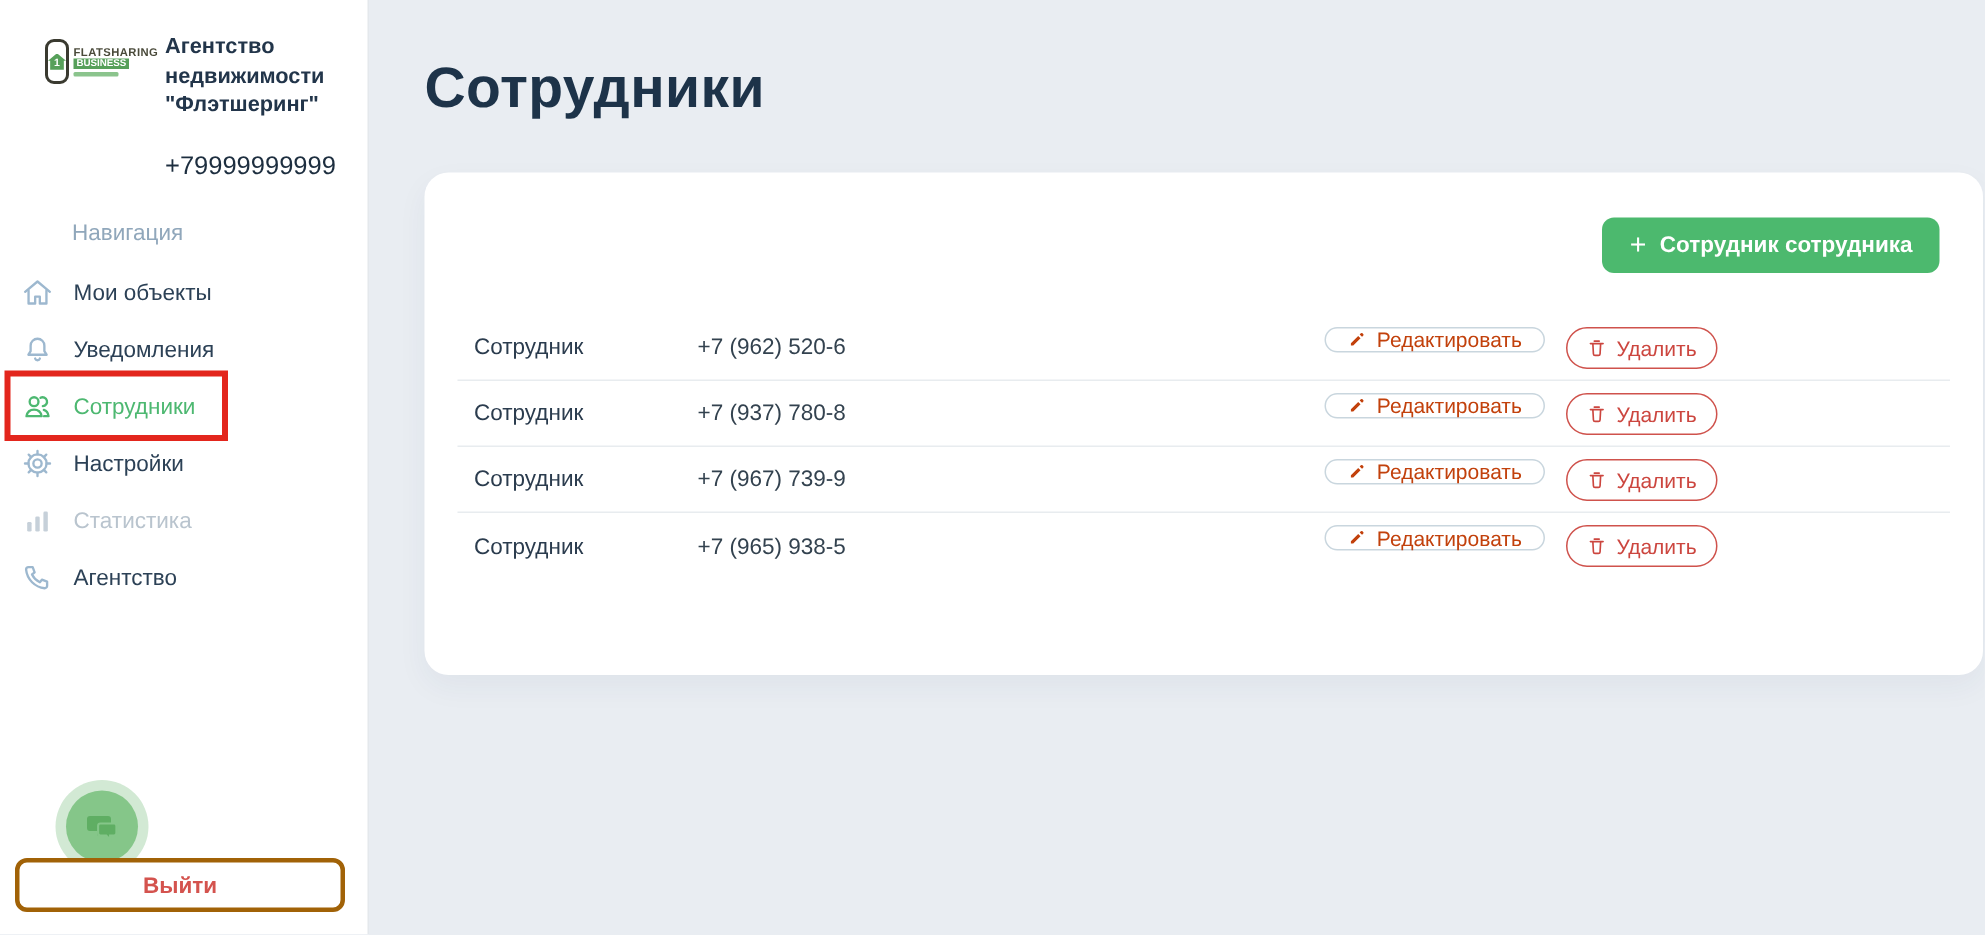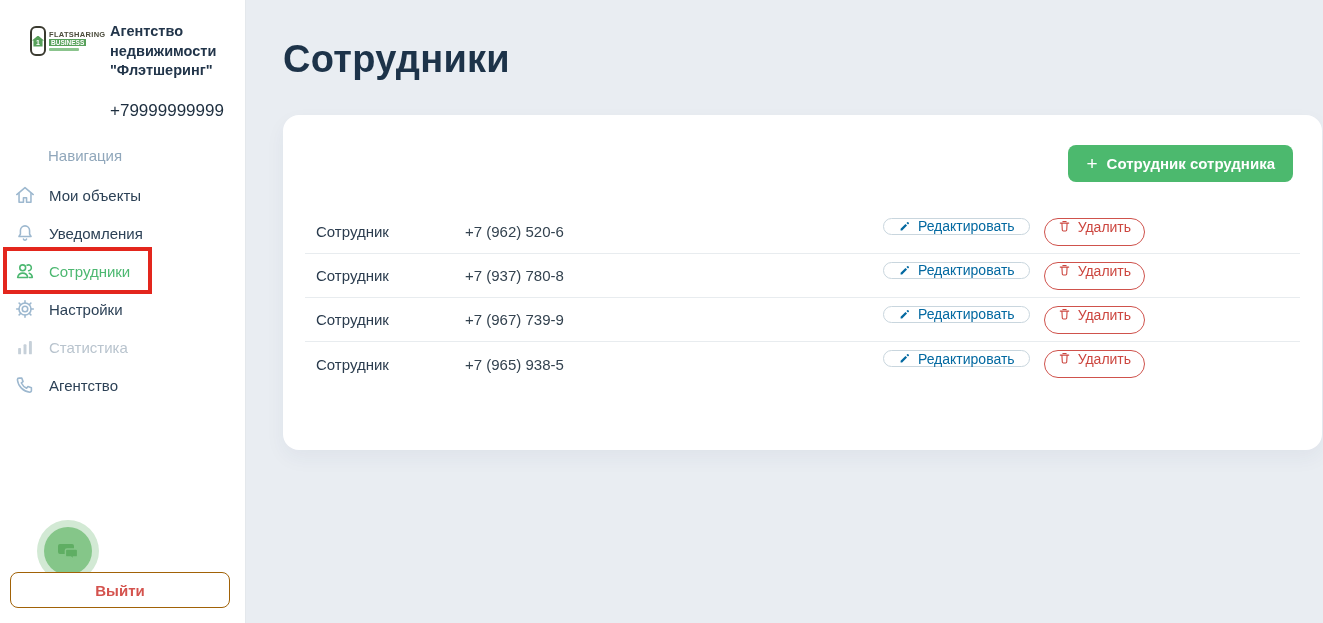--- a/index.html
+++ b/index.html
@@ -40,21 +40,21 @@
     position:absolute; left:3px; top:247px; width:149px; height:47px;
     border:4px solid #e3261d; pointer-events:none; z-index:20;
   }
   .chat-fab {
     position:absolute; left:44px; top:527px; width:48px; height:48px;
     border-radius:50%; background:#85c689; box-shadow:0 0 0 7px #d2e9d4;
     display:flex; align-items:center; justify-content:center; cursor:pointer;
   }
   .logout-btn {
     position:absolute; left:10px; top:572px; width:220px; height:36px;
-    border:1px solid #a16207; border-radius:8px; background:#ffffff;
+    border:3px solid #a16207; border-radius:8px; background:#ffffff;
     color:#d4534e; font-size:15px; font-weight:600; cursor:pointer;
     font-family:"Liberation Sans", sans-serif;
   }
   
   .page-title {
     position:absolute; left:283px; top:38px; font-size:38px; font-weight:700;
     color:#1d3349; letter-spacing:.3px;
   }
   .card {
     position:absolute; left:283px; top:115px; width:1039px; height:335px;
@@ -71,27 +71,27 @@
   .t-head, .t-row { display:grid; grid-template-columns:143px 280px 1fr; align-items:center; }
   .t-head { height:40px; border-bottom:1px solid #e4e9ed; }
   .t-head .th { font-size:14px; color:#44525f; text-align:center; }
   .t-row { height:44px; border-bottom:1px solid #e8ecef; }
   .t-row:last-child { border-bottom:none; }
   .td-name { font-size:15px; color:#2b3c4e; padding-left:11px; }
   .td-phone { font-size:15px; color:#33424f; padding-left:17px; }
   .td-actions { display:flex; justify-content:center; gap:14px; }
   .btn-edit {
     height:17px; padding:0 14px; border-radius:14px; background:#ffffff;
-    border:1px solid #c9d6de; color:#0369a1; font-size:14px; display:flex;
+    border:1px solid #c9d6de; color:#c2410c; font-size:14px; display:flex;
     align-items:center; gap:7px; cursor:pointer; font-family:"Liberation Sans", sans-serif;
   }
   .btn-delete {
     height:28px; padding:0 13px; border-radius:14px; background:#ffffff;
     border:1px solid #cf524c; color:#cc463f; font-size:14px; display:flex;
-    gap:7px; cursor:pointer; font-family:"Liberation Sans", sans-serif;
+    align-items:center; gap:7px; cursor:pointer; font-family:"Liberation Sans", sans-serif;
   }
   svg { display:block; }
 </style>
 </head>
 <body>
 
 <div class="sidebar">
   <div class="logo-row">
     <div class="logo-badge">
       <div class="logo-phone">

